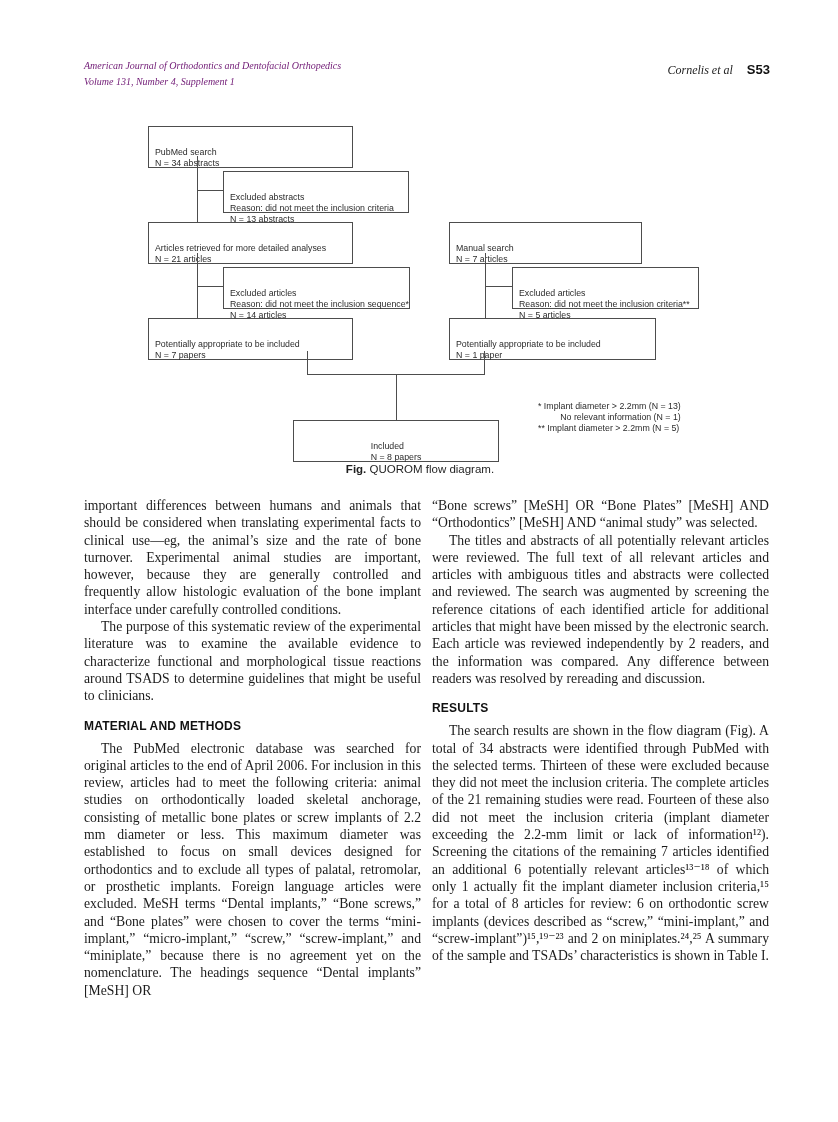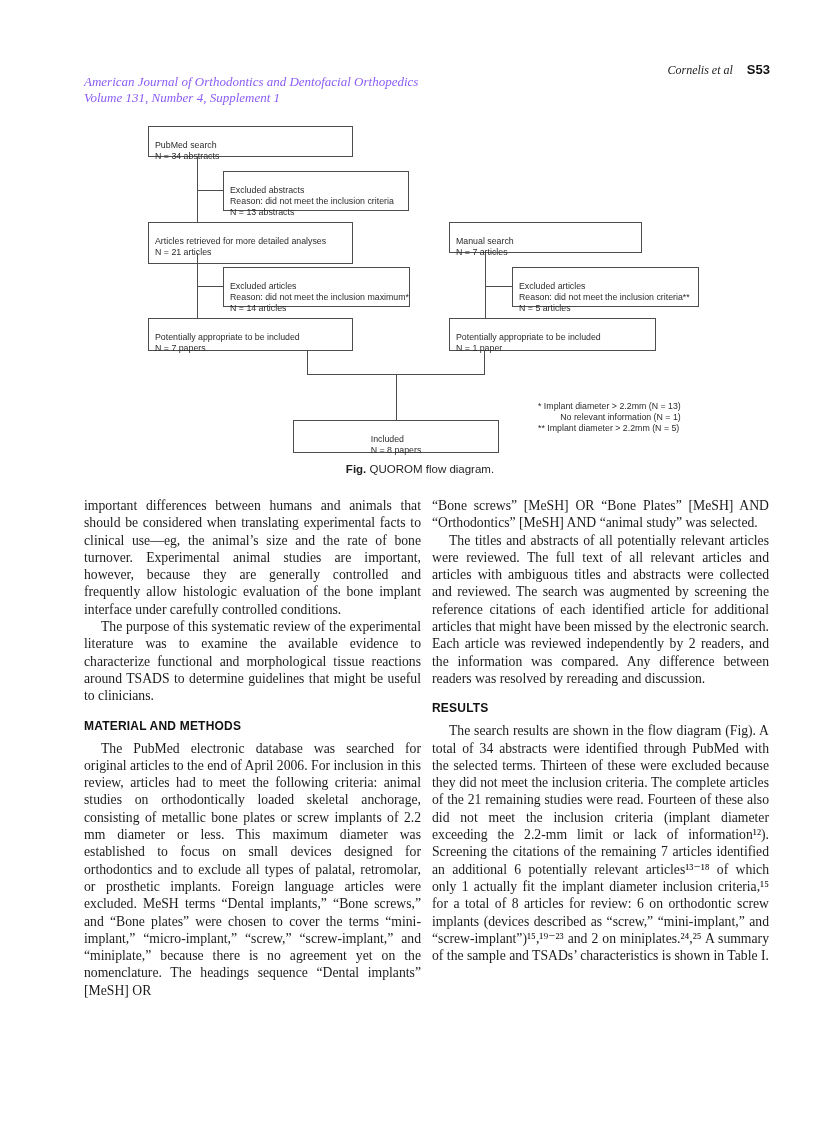--- a/index.html
+++ b/index.html
@@ -1,29 +1,29 @@
 <!DOCTYPE html>
 <html lang="en"><head>
 <meta charset="utf-8">
 <style>
   html,body{margin:0;padding:0;background:#ffffff;}
   .page{position:relative;width:838px;height:1122px;background:#ffffff;overflow:hidden;
         font-family:"Liberation Serif","DejaVu Serif",serif;color:#1f1f1f;}
 
   
-  .hdr-left{position:absolute;left:84px;top:58px;font-style:italic;font-size:13px;line-height:15.5px;color:#8b5cf6;margin-top:16px;}
+  .hdr-left{position:absolute;left:84px;top:58px;font-style:italic;font-size:10px;line-height:15.5px;color:#701a75;}
   .hdr-right{position:absolute;left:640px;top:60px;width:130px;text-align:right;white-space:nowrap;}
   .hdr-authors{font-style:italic;font-size:12px;color:#222;}
   .hdr-page{font-family:"Liberation Sans","DejaVu Sans",sans-serif;font-weight:bold;font-size:13px;color:#111;margin-left:10px;}
 
   
   .diagram{position:absolute;left:0;top:0;width:838px;height:490px;}
   .fbox{position:absolute;box-sizing:border-box;border:1.4px solid #4d4d4d;background:#fff;
         font-family:"Liberation Sans","DejaVu Sans",sans-serif;font-size:8.8px;line-height:11px;
-        color:#2b2b2b;padding:13px 6px;}
+        color:#2b2b2b;padding:20px 6px;}
   .fbox div{white-space:nowrap;}
   .fbox.center-inner{display:flex;justify-content:center;}
   .fbox.center-inner .inner{text-align:left;}
   .vline,.hline{position:absolute;background:#4d4d4d;}
   .vline{width:1.4px;}
   .hline{height:1.4px;}
   .footnotes{position:absolute;left:538px;top:401px;font-family:"Liberation Sans","DejaVu Sans",sans-serif;
              font-size:8.8px;line-height:11px;color:#2b2b2b;white-space:nowrap;}
   .footnotes .fn-indent{padding-left:9px;text-align:right;}
   .caption{position:absolute;left:84px;top:463px;width:672px;text-align:center;
@@ -67,21 +67,21 @@
       <div>N = 13 abstracts</div>
     </div>
 
     <div class="fbox" style="left:148px;top:222px;width:205px;height:42px">
       <div>Articles retrieved for more detailed analyses</div>
       <div>N = 21 articles</div>
     </div>
 
     <div class="fbox" style="left:223px;top:267px;width:187px;height:40px">
       <div>Excluded articles</div>
-      <div>Reason: did not meet the inclusion maximum*</div>
+      <div>Reason: did not meet the inclusion sequence*</div>
       <div>N = 14 articles</div>
     </div>
 
     <div class="fbox" style="left:148px;top:318px;width:205px;height:33px">
       <div>Potentially appropriate to be included</div>
       <div>N = 7 papers</div>
     </div>
 
     <div class="fbox" style="left:449px;top:222px;width:193px;height:31px">
       <div>Manual search</div>

